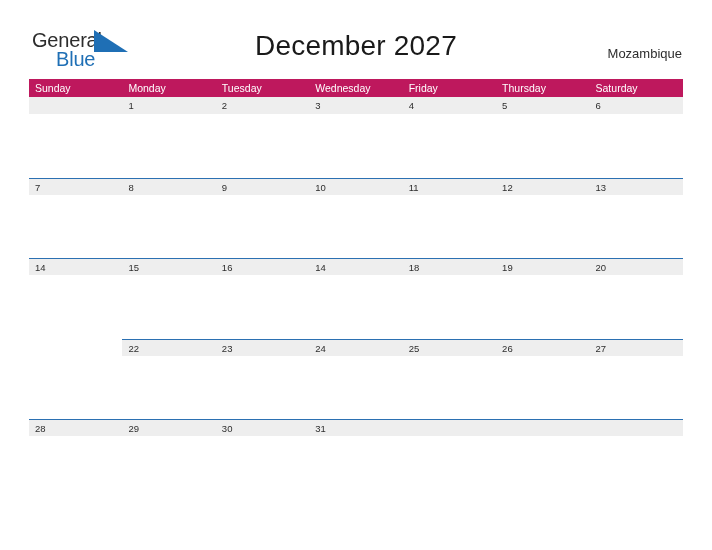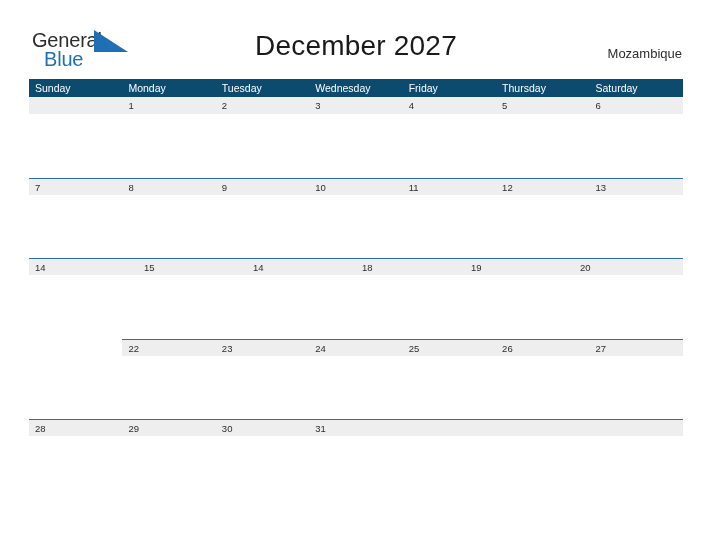--- a/index.html
+++ b/index.html
@@ -49,21 +49,21 @@
   }
   .logo-triangle {
     position: absolute;
     left: 62px;
     top: 1px;
     width: 34px;
     height: 22px;
   }
   .logo-blue {
     position: absolute;
-    left: 12px;
+    left: 24px;
     top: 19px;
     font-size: 20px;
     letter-spacing: -0.2px;
     color: #1f6fb5;
     font-family: "Liberation Sans", sans-serif;
   }
 
   .title {
     position: absolute;
     left: 0;
@@ -88,21 +88,21 @@
   .calendar {
     position: absolute;
     left: 29px;
     top: 79px;
     width: 654px;
   }
 
   .weekdays {
     display: flex;
     width: 100%;
-    background: #0c4a6e;
+    background: #be185d;
     height: 18px;
   }
   .weekday {
     flex: 1 1 0;
     box-sizing: border-box;
     padding-left: 6px;
     font-size: 10.5px;
     line-height: 18px;
     color: #ffffff;
     white-space: nowrap;
@@ -241,20 +241,24 @@
     <div class="week bordered">
       <div class="daycell">
         <div class="daynum-band">14</div>
         <div class="cell-body"></div>
       </div>
       <div class="daycell">
         <div class="daynum-band">15</div>
         <div class="cell-body"></div>
       </div>
       <div class="daycell">
+        <div class="daynum-band">16</div>
+        <div class="cell-body"></div>
+      </div>
+      <div class="daycell">
         <div class="daynum-band">14</div>
         <div class="cell-body"></div>
       </div>
       <div class="daycell">
         <div class="daynum-band">18</div>
         <div class="cell-body"></div>
       </div>
       <div class="daycell">
         <div class="daynum-band">19</div>
         <div class="cell-body"></div>

